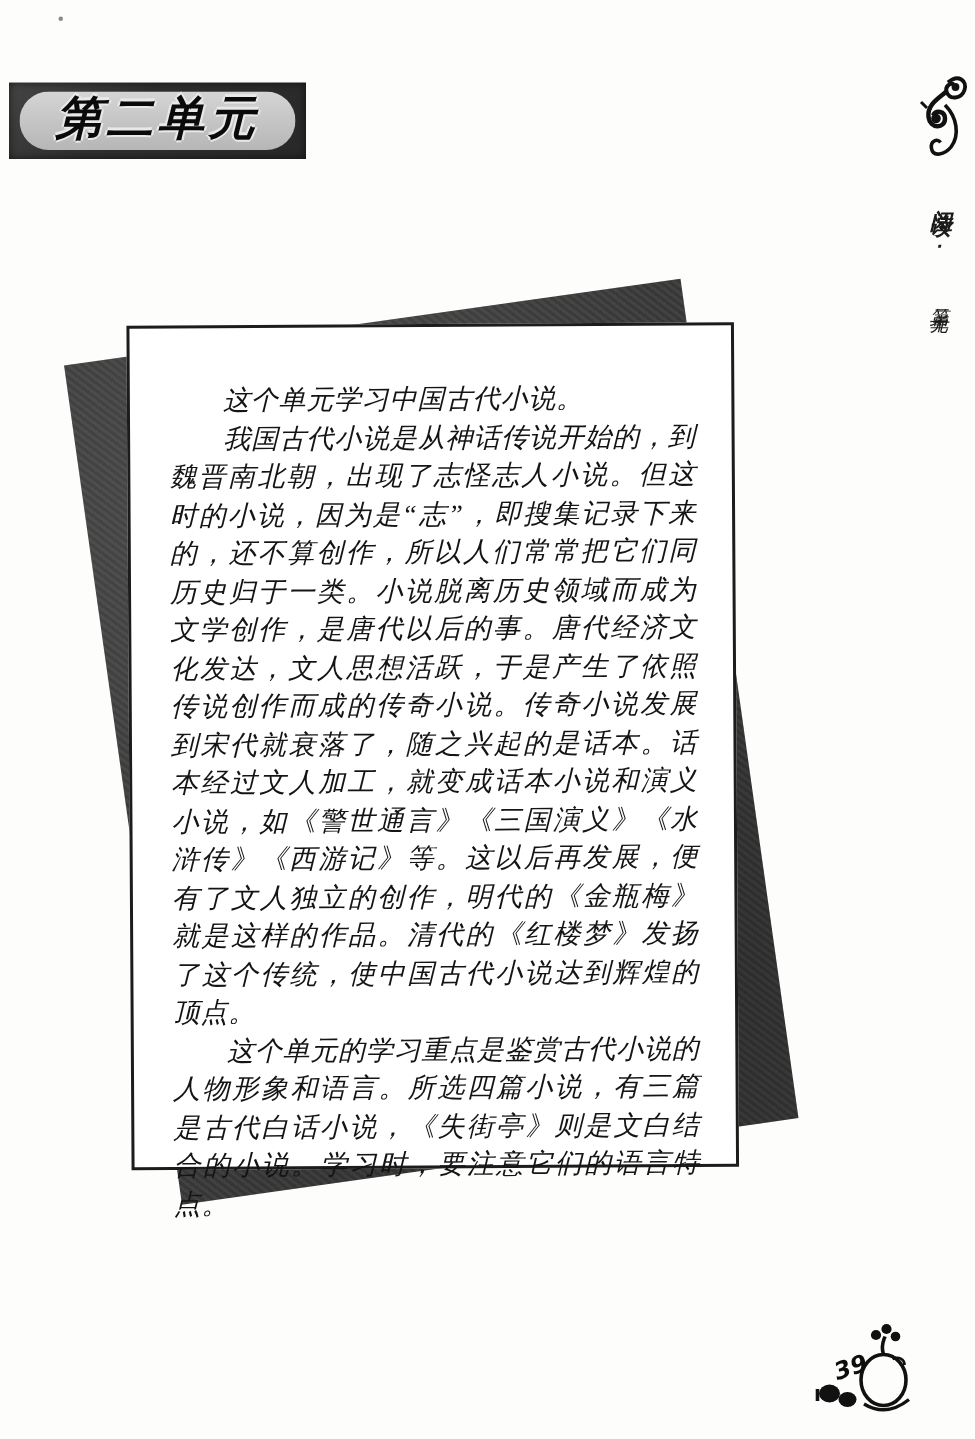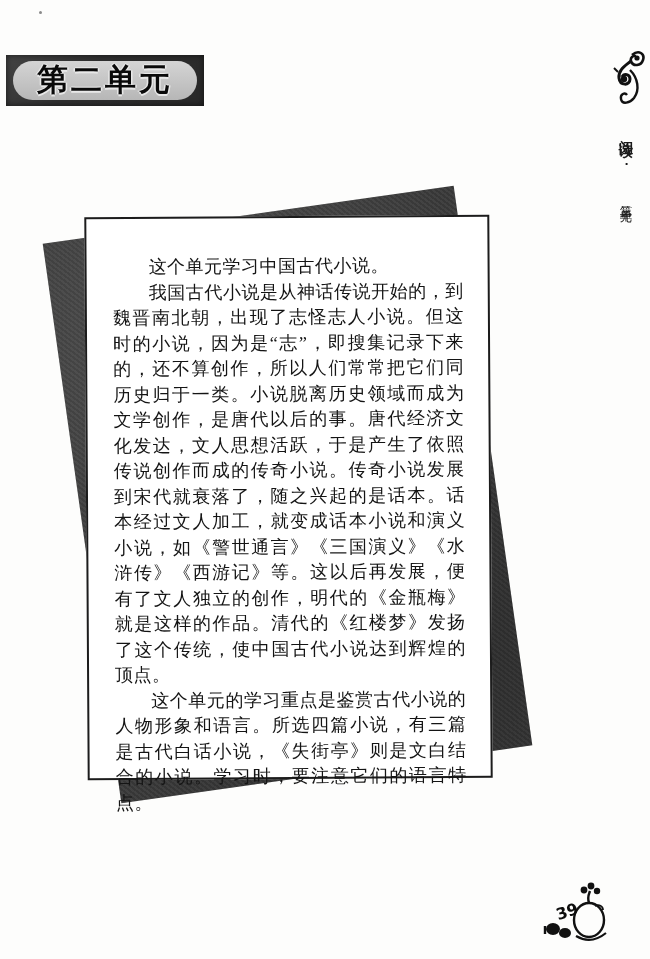--- a/index.html
+++ b/index.html
@@ -2,21 +2,21 @@
 <html><head>
 <meta charset="utf-8">
 <style>
   html,body{margin:0;padding:0;}
   body{
     width:650px;height:959px;
     background:#fdfdfc;
     font-family:"Liberation Serif","DejaVu Serif",serif;
     position:relative;
   }
-  .stage{position:absolute;inset:0;width:650px;height:959px;overflow:hidden;}
+  .stage{position:absolute;inset:0;width:650px;height:959px;overflow:hidden;font-style:italic;}
 
   
   .speck{position:absolute;left:39px;top:11px;width:3px;height:3px;background:#8a8a8a;border-radius:50%;}
 
   
   .banner{
     position:absolute;left:6px;top:55px;width:198px;height:51px;
     background:#2f2f2f;
     background-image:linear-gradient(135deg, rgba(255,255,255,.10) 0%, rgba(255,255,255,0) 40%, rgba(0,0,0,.15) 100%);
     box-shadow:inset 0 0 6px rgba(0,0,0,.6);

